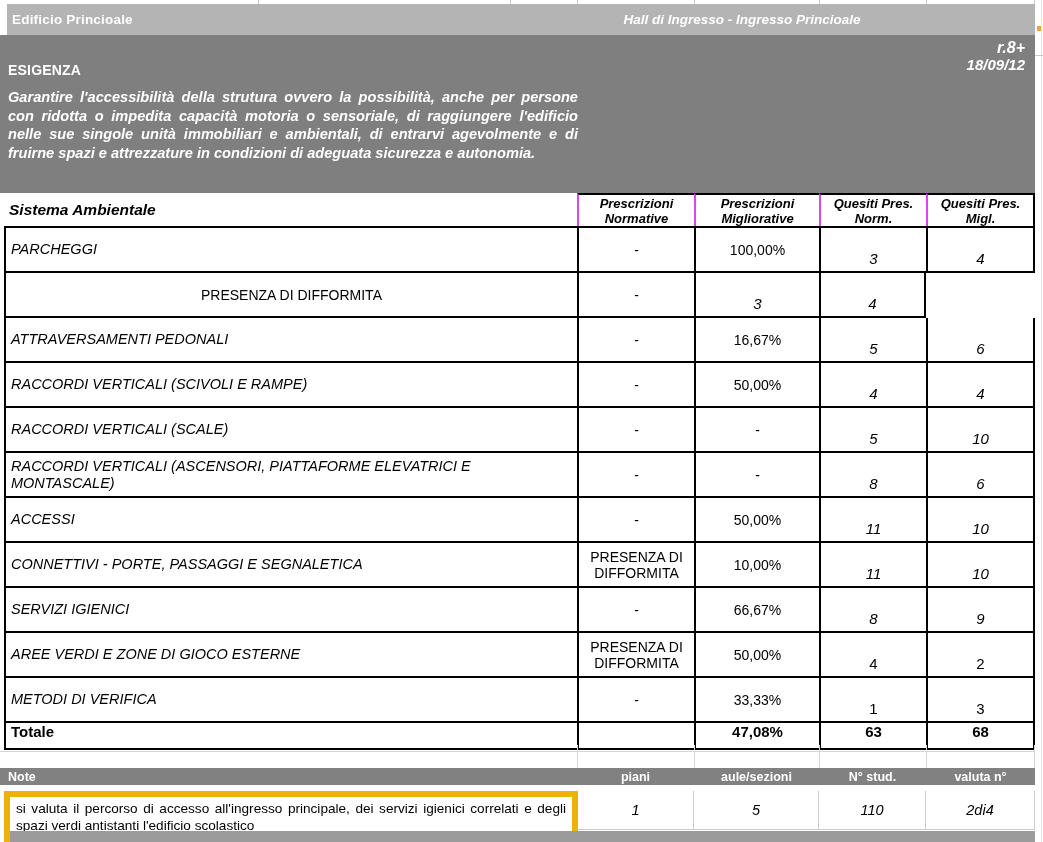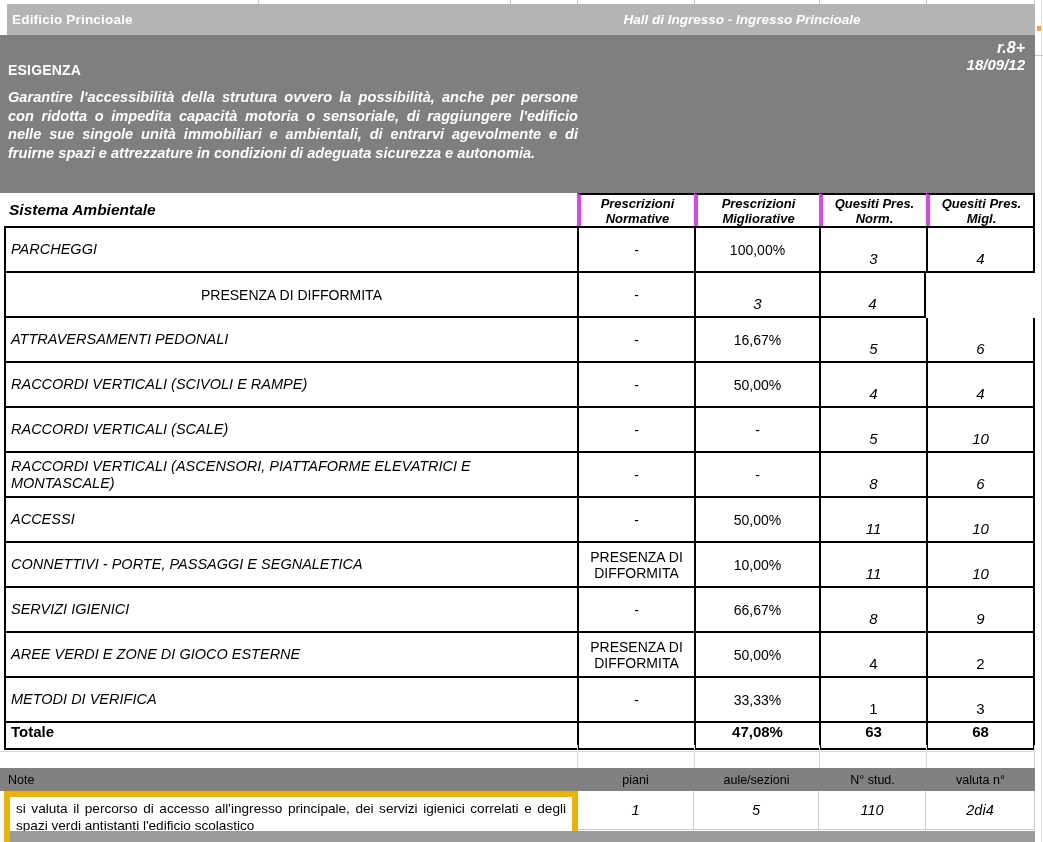--- a/index.html
+++ b/index.html
@@ -26,44 +26,44 @@
   .req{position:absolute;left:8px;top:53px;width:570px;font-weight:bold;font-style:italic;
        font-size:14.6px;line-height:18.6px;text-align:justify;}
 
   
   .thead{position:absolute;left:4px;top:193px;display:grid;
          grid-template-columns:573px 117px 125px 107px 109px;height:35px;
          border-bottom:2px solid #000;box-sizing:border-box;background:#fff;}
   .h1{display:flex;align-items:center;padding-left:5px;font-weight:bold;font-style:italic;font-size:15.5px;}
   .hc{display:flex;flex-direction:column;align-items:center;justify-content:center;
       font-weight:bold;font-style:italic;font-size:13px;line-height:15px;
-      border-left:4px solid #d946ef;border-top:2px solid #000;box-sizing:border-box;}
+      border-left:2px solid #d946ef;border-top:2px solid #000;box-sizing:border-box;}
   .hc.last{border-right:2px solid #000;}
 
   
   .tbody{position:absolute;left:4px;top:228px;width:1031px;background:#fff;}
   .trow{display:grid;grid-template-columns:573px 117px 125px 107px 109px;height:45px;}
   .c{box-sizing:border-box;border-left:2px solid #000;border-bottom:2px solid #000;
      display:flex;align-items:center;justify-content:center;text-align:center;background:#fff;}
   .c.lbl{justify-content:flex-start;text-align:left;padding-left:5px;font-style:italic;font-size:14.5px;line-height:17px;}
   .c.mid{font-size:14px;line-height:16px;padding:0 2px;}
   .c.num{align-items:flex-end;padding-bottom:4px;font-style:italic;font-size:15px;}
   .c.last{border-right:2px solid #000;}
   .trow.upright .c.num{font-style:normal;}
   .trow.total{height:22px;}
   .trow.total .c{font-weight:bold;font-style:normal;align-items:center;padding-bottom:8px;font-size:15px;}
 
   
   .gap-h{position:absolute;left:0;top:751px;width:1035px;height:1px;background:#d6d6d6;}
   .gap-v{position:absolute;top:745px;height:23px;width:1px;background:#d6d6d6;}
 
   
-  .notebar{position:absolute;left:0;top:768px;width:1035px;height:23px;background:#818181;
+  .notebar{position:absolute;left:0;top:768px;width:1035px;height:17px;background:#818181;
            display:grid;grid-template-columns:577px 117px 125px 107px 109px;
-           color:#000000;font-weight:normal;font-size:12.5px;}
+           color:#ffffff;font-weight:bold;font-size:12.5px;}
   .nb{display:flex;align-items:center;justify-content:center;}
   .nb.first{justify-content:flex-start;padding-left:8px;}
 
   
   .notebox{position:absolute;left:4px;top:791px;width:574px;height:52px;border:6px solid #eab308;
            box-sizing:border-box;display:flex;align-items:center;padding:0 6px;background:#fff;}
   .notebox .ntext{width:100%;font-size:13.6px;line-height:17px;text-align:justify;}
   .notevals{position:absolute;left:578px;top:791px;width:457px;height:39px;display:grid;
             grid-template-columns:116px 125px 107px 109px;}
   .nv{display:flex;align-items:center;justify-content:center;font-style:italic;font-size:14.5px;

